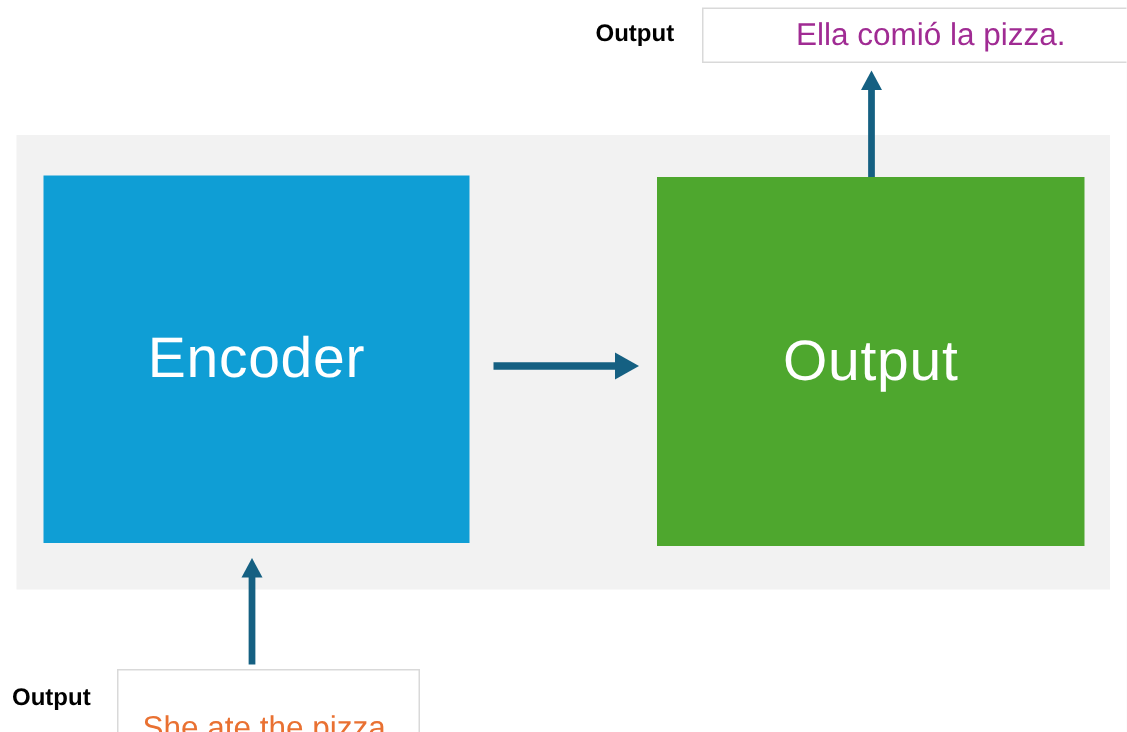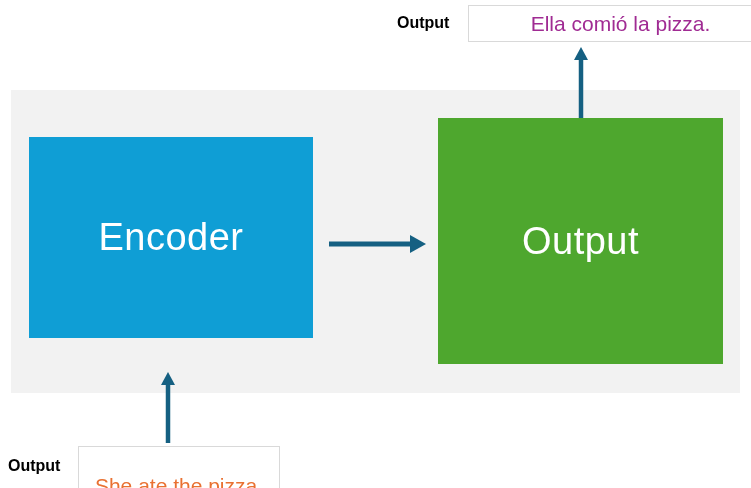--- a/index.html
+++ b/index.html
@@ -37,23 +37,23 @@
     display: flex;
     align-items: center;
     justify-content: center;
     color: #ffffff;
     font-size: 38px;
     font-weight: 400;
     letter-spacing: 0.5px;
   }
   .block.encoder {
     left: 29px;
-    top: 137px;
+    top: 117px;
     width: 284px;
-    height: 201px;
+    height: 245px;
     background: var(--encoder-fill);
     text-align: right;
   }
   .block.decoder {
     left: 438px;
     top: 118px;
     width: 285px;
     height: 246px;
     background: var(--decoder-fill);
   }

